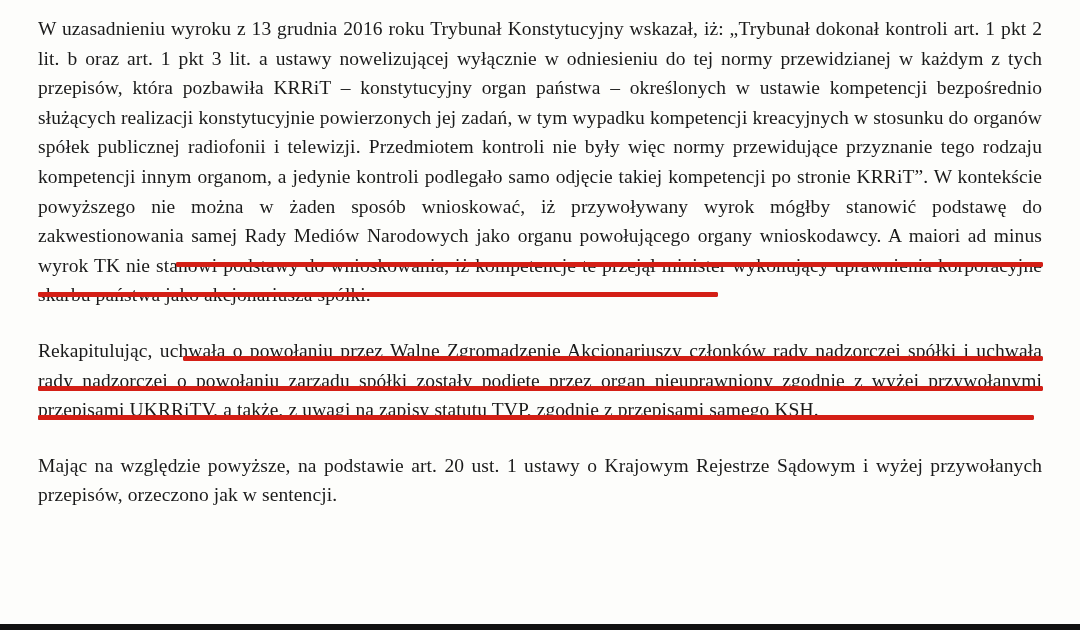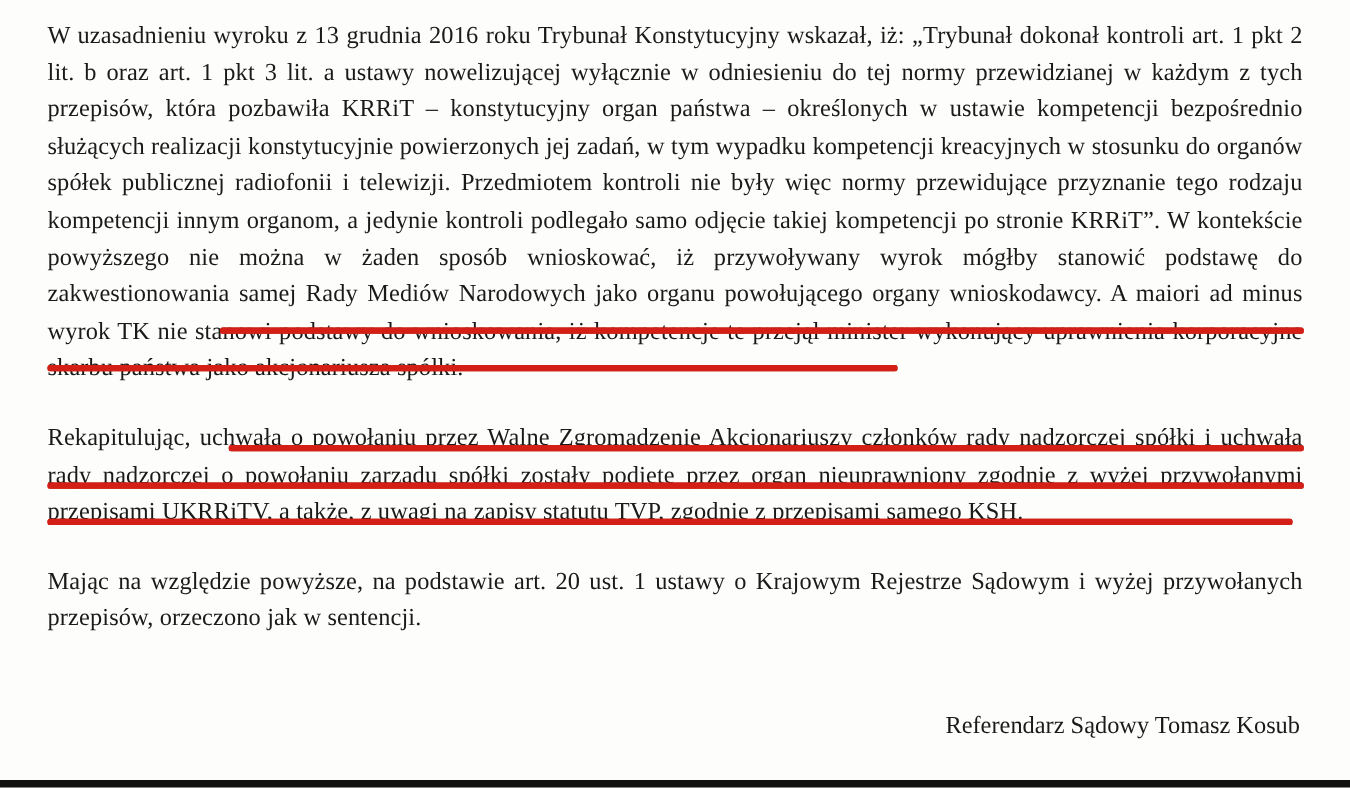--- a/index.html
+++ b/index.html
@@ -62,21 +62,20 @@
 <body>
 
 <div class="page">
 
   <p class="para p1">W uzasadnieniu wyroku z 13 grudnia 2016 roku Trybunał Konstytucyjny wskazał, iż: „Trybunał dokonał kontroli art. 1 pkt 2 lit. b oraz art. 1 pkt 3 lit. a ustawy nowelizującej wyłącznie w odniesieniu do tej normy przewidzianej w każdym z tych przepisów, która pozbawiła KRRiT – konstytucyjny organ państwa – określonych w ustawie kompetencji bezpośrednio służących realizacji konstytucyjnie powierzonych jej zadań, w tym wypadku kompetencji kreacyjnych w stosunku do organów spółek publicznej radiofonii i telewizji. Przedmiotem kontroli nie były więc normy przewidujące przyznanie tego rodzaju kompetencji innym organom, a jedynie kontroli podlegało samo odjęcie takiej kompetencji po stronie KRRiT”.  W kontekście powyższego nie można w żaden sposób wnioskować, iż przywoływany wyrok mógłby stanowić podstawę do zakwestionowania samej Rady Mediów Narodowych jako organu powołującego organy wnioskodawcy. A maiori ad minus wyrok TK nie stanowi podstawy do wnioskowania, iż kompetencje te przejął minister wykonujący uprawnienia korporacyjne skarbu państwa jako akcjonariusza spółki.</p>
 
   <p class="para p2">Rekapitulując, uchwała o powołaniu przez Walne Zgromadzenie Akcjonariuszy członków rady nadzorczej spółki i uchwała rady nadzorczej o powołaniu zarządu spółki zostały podjęte przez organ nieuprawniony zgodnie z wyżej przywołanymi przepisami UKRRiTV, a także, z uwagi na zapisy statutu TVP, zgodnie z przepisami samego KSH.</p>
 
   <p class="para p3">Mając na względzie powyższe, na podstawie art. 20 ust. 1 ustawy o Krajowym Rejestrze Sądowym i wyżej przywołanych przepisów, orzeczono jak w sentencji.</p>
 
-  <div class="signature">Referendarz Sądowy Tomasz Kosub</div>
 
   <div class="mark" style="left:176px; top:262px; width:867px; height:5px;"></div>
   <div class="mark" style="left:38px; top:292px; width:680px; height:5px;"></div>
   <div class="mark" style="left:183px; top:356px; width:860px; height:5px;"></div>
   <div class="mark" style="left:38px; top:386px; width:1005px; height:5px;"></div>
   <div class="mark" style="left:38px; top:415px; width:996px; height:5px;"></div>
 
   <div class="bottom-rule"></div>
 </div>
 

